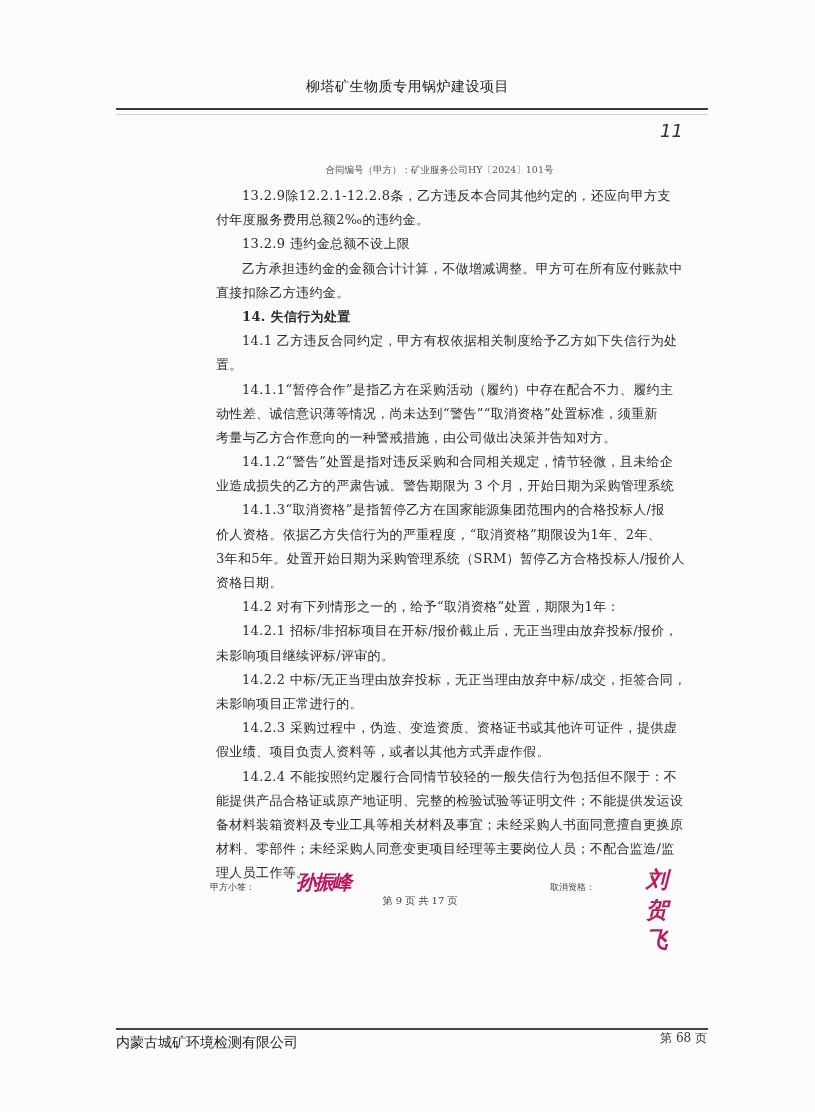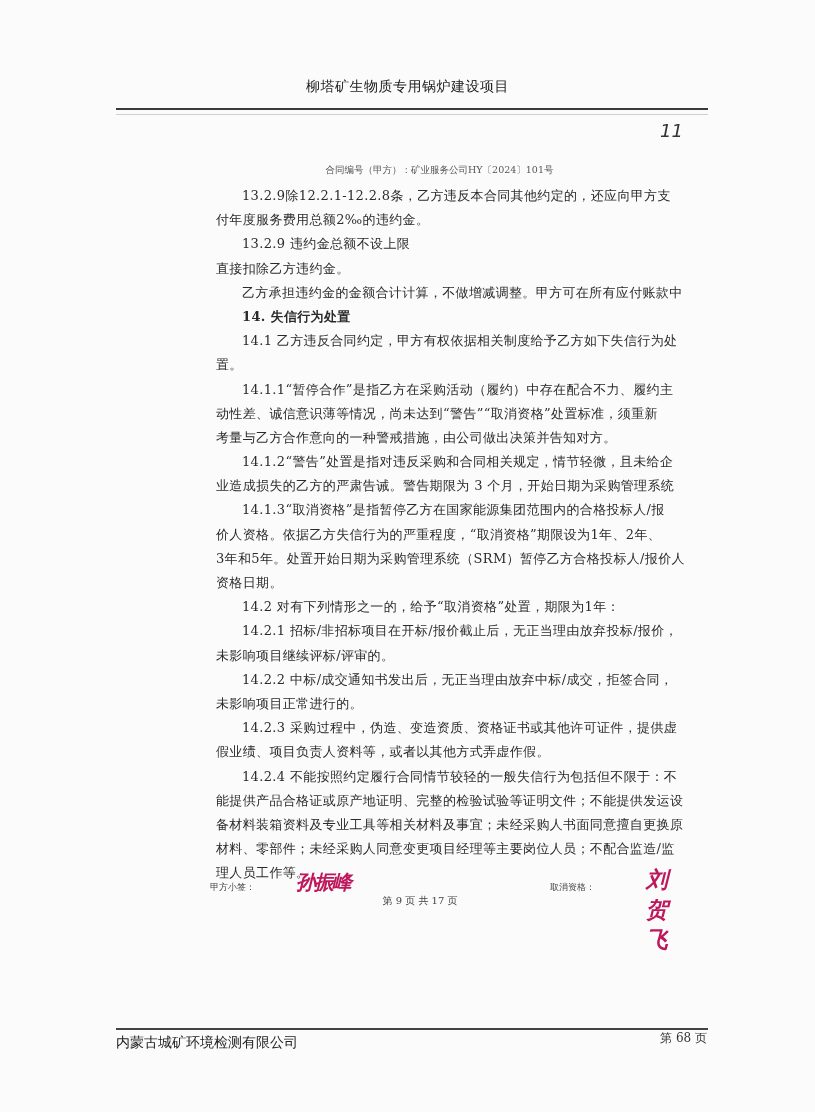--- a/index.html
+++ b/index.html
@@ -39,38 +39,38 @@
   <div class="header-title">柳塔矿生物质专用锅炉建设项目</div>
   <div class="header-rule"></div>
   <div class="header-rule2"></div>
   <div class="hand-mark">11</div>
   <div class="contract-no">合同编号（甲方）：矿业服务公司HY〔2024〕101号</div>
 
   <div class="body" id="body">
       <div class="line indent">13.2.9除12.2.1-12.2.8条，乙方违反本合同其他约定的，还应向甲方支</div>
       <div class="line">付年度服务费用总额2‰的违约金。</div>
       <div class="line indent">13.2.9 违约金总额不设上限</div>
+      <div class="line indent">乙方承担违约金的金额合计计算，不做增减调整。甲方可在所有应付账款中</div>
       <div class="line">直接扣除乙方违约金。</div>
-      <div class="line indent">乙方承担违约金的金额合计计算，不做增减调整。甲方可在所有应付账款中</div>
       <div class="line indent bold">14. 失信行为处置</div>
       <div class="line indent">14.1 乙方违反合同约定，甲方有权依据相关制度给予乙方如下失信行为处</div>
       <div class="line">置。</div>
       <div class="line indent">14.1.1“暂停合作”是指乙方在采购活动（履约）中存在配合不力、履约主</div>
       <div class="line">动性差、诚信意识薄等情况，尚未达到“警告”“取消资格”处置标准，须重新</div>
       <div class="line">考量与乙方合作意向的一种警戒措施，由公司做出决策并告知对方。</div>
       <div class="line indent">14.1.2“警告”处置是指对违反采购和合同相关规定，情节轻微，且未给企</div>
       <div class="line">业造成损失的乙方的严肃告诫。警告期限为 3 个月，开始日期为采购管理系统</div>
       <div class="line indent">14.1.3“取消资格”是指暂停乙方在国家能源集团范围内的合格投标人/报</div>
       <div class="line">价人资格。依据乙方失信行为的严重程度，“取消资格”期限设为1年、2年、</div>
       <div class="line">3年和5年。处置开始日期为采购管理系统（SRM）暂停乙方合格投标人/报价人</div>
       <div class="line">资格日期。</div>
       <div class="line indent">14.2 对有下列情形之一的，给予“取消资格”处置，期限为1年：</div>
       <div class="line indent">14.2.1 招标/非招标项目在开标/报价截止后，无正当理由放弃投标/报价，</div>
       <div class="line">未影响项目继续评标/评审的。</div>
-      <div class="line indent">14.2.2 中标/成交通知书发出后，无正当理由放弃中标/成交，拒签合同，</div>
+      <div class="line indent">14.2.2 中标/无正当理由放弃投标，无正当理由放弃中标/成交，拒签合同，</div>
       <div class="line">未影响项目正常进行的。</div>
       <div class="line indent">14.2.3 采购过程中，伪造、变造资质、资格证书或其他许可证件，提供虚</div>
       <div class="line">假业绩、项目负责人资料等，或者以其他方式弄虚作假。</div>
       <div class="line indent">14.2.4 不能按照约定履行合同情节较轻的一般失信行为包括但不限于：不</div>
       <div class="line">能提供产品合格证或原产地证明、完整的检验试验等证明文件；不能提供发运设</div>
       <div class="line">备材料装箱资料及专业工具等相关材料及事宜；未经采购人书面同意擅自更换原</div>
       <div class="line">材料、零部件；未经采购人同意变更项目经理等主要岗位人员；不配合监造/监</div>
       <div class="line">理人员工作等。</div>
     </div>
 

